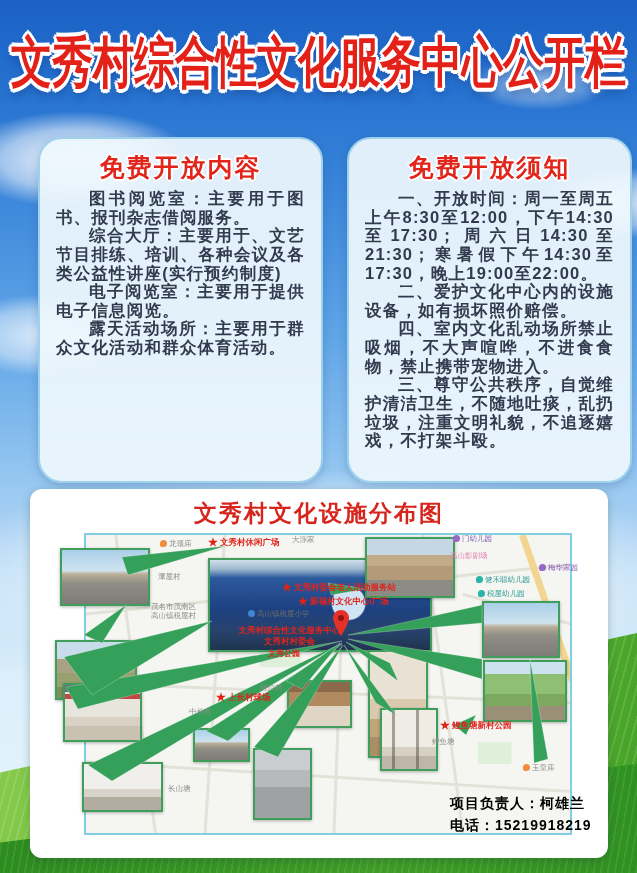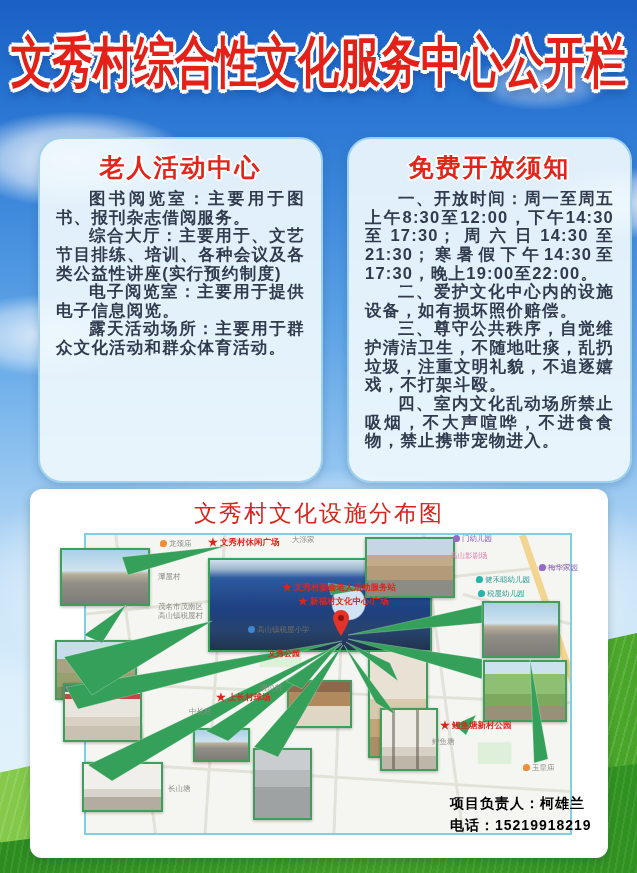--- a/index.html
+++ b/index.html
@@ -30,21 +30,21 @@
      background:rgba(238,247,253,.93);border:2px solid #9ed2ec;box-shadow:0 3px 8px rgba(30,70,130,.25);
      padding:6px 16px 8px;overflow:hidden;}
   .panel-left{left:38px;}
   .panel-right{left:334px;margin-left:13px;}
   .panel-header{margin:6px 0 5px;text-align:center;font-size:25px;font-weight:900;color:#e1251b;letter-spacing:2px;
      text-shadow:-2px 0 0 #fff,2px 0 0 #fff,0 -2px 0 #fff,0 2px 0 #fff,-1px -1px 0 #fff,1px 1px 0 #fff,1px -1px 0 #fff,-1px 1px 0 #fff;}
   .panel p{margin:0;text-indent:2em;color:#323a4e;font-size:16.5px;font-weight:700;
      line-height:1.13;letter-spacing:1.2px;text-align:justify;}
   .map-card{position:absolute;left:30px;top:489px;width:578px;height:369px;background:#ffffff;
      border-radius:12px;box-shadow:0 3px 8px rgba(30,70,60,.3);}
-  .map-title{margin:9px 0 0;text-align:center;font-size:23px;font-weight:400;color:#d6251c;letter-spacing:2px;}
+  .map-title{margin:9px 0 0;text-align:center;font-size:23px;font-weight:700;color:#d6251c;letter-spacing:2px;}
   .map{position:absolute;left:54px;top:44px;width:488px;height:302px;background:#f5f6f2;border:2px solid #7fd0e0;}
   .roads{position:absolute;inset:0;width:100%;height:100%;}
   .overlay{position:absolute;inset:0;}
   .wedges{position:absolute;inset:0;width:100%;height:100%;pointer-events:none;z-index:3;}
   .wedges polygon{fill:#35a05a;stroke:rgba(255,255,255,.4);stroke-width:.6;}
   .photo{position:absolute;z-index:2;border:2px solid #3f9e5c;box-shadow:0 1px 3px rgba(0,0,0,.3);}
   .kind-street{background:linear-gradient(180deg,#aacfe8 0%,#cfe3ef 38%,#b9ae98 45%,#8f8d86 62%,#7e7c76 100%);}
   .kind-blue-room{background:radial-gradient(circle at 63% 48%,#cfe4f4 0 11%,rgba(0,0,0,0) 12%),
      linear-gradient(180deg,#cfdfeb 0%,#9fb8cf 10%,#2c5a9e 20%,#1d4080 55%,#27436e 78%,#20344f 100%);}
   .kind-building{background:linear-gradient(180deg,#c5d6e4 0 28%,#c3ab89 28% 48%,#b59a79 48% 72%,#8c8b84 72% 100%);}
@@ -61,21 +61,21 @@
   .star-label{position:absolute;z-index:4;white-space:nowrap;font-size:8.5px;font-weight:700;color:#e0241c;line-height:1;}
   .star-label .star{color:#e02316;font-size:11px;margin-right:2px;vertical-align:-1px;}
   .place-label{position:absolute;z-index:4;white-space:nowrap;font-size:7.5px;line-height:1.25;}
   .place-label .dot{display:inline-block;width:7px;height:7px;border-radius:50% 50% 50% 2px;margin-right:2px;vertical-align:-1px;}
   .t-plain,.t-plain2{color:#8b8b86;}
   .t-red{color:#e0241c;font-weight:700;font-size:8px;}
   .t-pink{color:#e07fae;}
   .t-poi-orange{color:#8b8b86;} .t-poi-orange .dot{background:#f08c3a;}
   .t-poi-teal{color:#2a9a92;} .t-poi-teal .dot{background:#2ab3a8;}
   .t-poi-purple{color:#8a62b8;} .t-poi-purple .dot{background:#9668c8;}
-  .t-poi-blue{color:#6f6f6a;margin-top:16px;} .t-poi-blue .dot{background:#3e86d2;border-radius:50%;}
+  .t-poi-blue{color:#6f6f6a;} .t-poi-blue .dot{background:#3e86d2;border-radius:50%;}
   .center-label{position:absolute;left:177px;top:136px;width:165px;z-index:4;text-align:center;
      color:#e0241c;font-weight:700;font-size:8.5px;line-height:1.3;}
   .pin{position:absolute;left:303px;top:121px;z-index:5;}
   .contact{position:absolute;left:420px;top:304px;z-index:5;color:#000000;font-weight:700;
      font-size:14px;line-height:1.55;letter-spacing:1px;white-space:nowrap;}
 </style>
 </head>
 <body>
 
 <div class="stage">
@@ -83,33 +83,33 @@
   <div class="cloud c2"></div>
   <div class="cloud c3"></div>
   <div class="cloud c4"></div>
   <div class="cloud c5"></div>
   <div class="grass grass-light"></div>
   <div class="grass grass-dark"></div>
 
   <h1 class="title">文秀村综合性文化服务中心公开栏</h1>
 
   <section class="panel panel-left">
-    <h2 class="panel-header">老人活动中心</h2>
+    <h2 class="panel-header">免费开放内容</h2>
     <p>图书阅览室：主要用于图书、报刊杂志借阅服务。</p>
     <p>综合大厅：主要用于、文艺节目排练、培训、各种会议及各类公益性讲座(实行预约制度)</p>
     <p>电子阅览室：主要用于提供电子信息阅览。</p>
     <p>露天活动场所：主要用于群众文化活动和群众体育活动。</p>
   </section>
 
   <section class="panel panel-right">
     <h2 class="panel-header">免费开放须知</h2>
     <p>一、开放时间：周一至周五上午8:30至12:00，下午14:30至17:30；周六日14:30至21:30；寒暑假下午14:30至17:30，晚上19:00至22:00。</p>
     <p>二、爱护文化中心内的设施设备，如有损坏照价赔偿。</p>
+    <p>四、室内文化乱动场所禁止吸烟，不大声喧哗，不进食食物，禁止携带宠物进入。</p>
     <p>三、尊守公共秩序，自觉维护清洁卫生，不随地吐痰，乱扔垃圾，注重文明礼貌，不追逐嬉戏，不打架斗殴。</p>
-    <p>四、室内文化乱动场所禁止吸烟，不大声喧哗，不进食食物，禁止携带宠物进入。</p>
   </section>
 
   <section class="map-card">
     <h2 class="map-title">文秀村文化设施分布图</h2>
 
     <div class="map">
       <svg class="roads" viewBox="0 0 488 302" preserveAspectRatio="none">
         <rect x="175" y="108" width="42" height="26" fill="#def0da"></rect>
         <rect x="395" y="210" width="34" height="22" fill="#def0da"></rect>
         <g stroke="#e1e1d8" stroke-width="3" fill="none" opacity="0.95">
@@ -138,20 +138,24 @@
         <polygon points="318,150 452,170 452,190"></polygon>
         <polygon points="318,146 452,116 452,134"></polygon>
         <polygon points="196,57 92,68 98,86"></polygon>
         <polygon points="182,132 34,168 62,206"></polygon>
         <polygon points="336,100 298,94 301,106"></polygon>
         <polygon points="446,226 424,236 436,246"></polygon>
         <polygon points="96,116 54,146 72,154"></polygon>
         <polygon points="500,170 504,274 518,270"></polygon>
       </svg>
 
+      <div class="center-label">
+        <div>文秀村综合性文化服务中心</div>
+        <div>文秀村村委会</div>
+      </div>
 
       <div class="pin">
         <svg width="16" height="26" viewBox="0 0 16 26">
           <path d="M8 0C3.6 0 0 3.5 0 7.8 0 13.6 8 26 8 26s8-12.4 8-18.2C16 3.5 12.4 0 8 0z" fill="#e53228"></path>
           <circle cx="8" cy="8" r="3" fill="#8f1410"></circle>
         </svg>
       </div>
 
       <div class="contact">
         <div>项目负责人：柯雄兰</div>
@@ -171,21 +175,21 @@
         <div class="photo kind-gray-street" style="left: 223px; top: 259px; width: 59px; height: 72px;"></div>
         <div class="photo kind-bookshelf" style="left: 257px; top: 191px; width: 65px; height: 48px;"></div>
         <div class="star-label" style="left: 178px; top: 48px;"><span class="star">★</span><span>文秀村休闲广场</span></div>
         <div class="star-label" style="left: 252px; top: 93px;"><span class="star">★</span><span>文秀村委会老人活动服务站</span></div>
         <div class="star-label" style="left: 268px; top: 107px;"><span class="star">★</span><span>新福村文化中心/广场</span></div>
         <div class="star-label" style="left: 186px; top: 203px;"><span class="star">★</span><span>上长村球场</span></div>
         <div class="star-label" style="left: 410px; top: 231px;"><span class="star">★</span><span>鲤鱼塘新村公园</span></div>
         <div class="place-label t-poi-orange" style="left: 130px; top: 50px;"><span class="dot"></span><span>龙颈庙</span></div>
         <div class="place-label t-plain" style="left: 262px; top: 46px;"><span>大泺家</span></div>
         <div class="place-label t-plain" style="left: 128px; top: 83px;"><span>潭屋村</span></div>
-        <div class="place-label t-plain2" style="left: 128px; top: 113px;">
+        <div class="place-label t-plain2" style="left: 121px; top: 113px;">
           <div>茂名市茂南区</div>
           <div>高山镇税屋村</div>
         </div>
         <div class="place-label t-poi-purple" style="left: 423px; top: 45px;"><span class="dot"></span><span>门幼儿园</span></div>
         <div class="place-label t-pink" style="left: 420px; top: 62px;"><span>高山影剧场</span></div>
         <div class="place-label t-poi-teal" style="left: 446px; top: 86px;"><span class="dot"></span><span>健禾聪幼儿园</span></div>
         <div class="place-label t-poi-purple" style="left: 509px; top: 74px;"><span class="dot"></span><span>梅华家园</span></div>
         <div class="place-label t-poi-teal" style="left: 416px; top: 100px; padding-left: 32px;"><span class="dot"></span><span>税屋幼儿园</span></div>
         <div class="place-label t-poi-blue" style="left: 218px; top: 120px;"><span class="dot"></span><span>高山镇税屋小学</span></div>
         <div class="place-label t-red" style="left: 238px; top: 160px;"><span>文秀公园</span></div>

